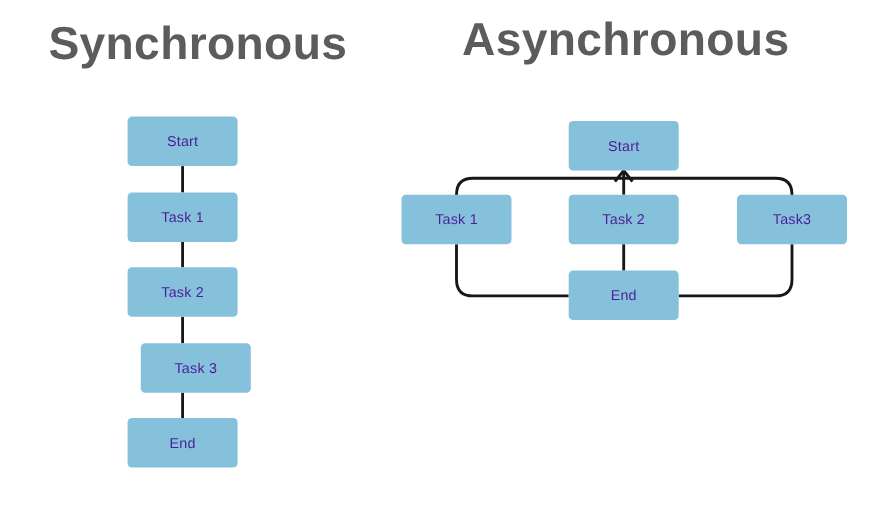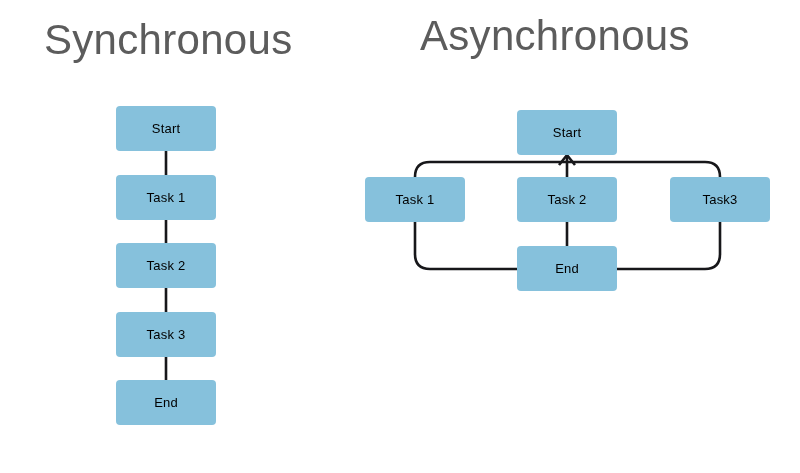--- a/index.html
+++ b/index.html
@@ -17,36 +17,36 @@
   }
   .canvas {
     position: absolute;
     left: 0; top: 0;
     width: 800px;
     height: 473px;
   }
   .panel-title {
     position: absolute;
     font-size: 42px;
-    font-weight: 400;
+    font-weight: 700;
     color: #5c5c5c;
     letter-spacing: 0.3px;
     white-space: nowrap;
     line-height: 1;
   }
   #title-sync { left: 44px; top: 19px; }
   #title-async { left: 420px; top: 15px; }
 
   .node {
     position: absolute;
     width: 100px;
     height: 45px;
     background: #86c1dc;
     border-radius: 4px;
-    color: #000000;
+    color: #4c1d95;
     font-size: 13px;
     font-weight: 400;
     display: flex;
     align-items: center;
     justify-content: center;
     box-sizing: border-box;
     letter-spacing: 0.2px;
     z-index: 2;
   }
   svg.links {
@@ -98,21 +98,21 @@
 
     <div class="node" style="left:116px; top:106px;">
       <span>Start</span>
     </div>
     <div class="node" style="left:116px; top:175px;">
       <span>Task 1</span>
     </div>
     <div class="node" style="left:116px; top:243px;">
       <span>Task 2</span>
     </div>
-    <div class="node" style="left:116px; top:312px;">
+    <div class="node" style="left:128px; top:312px;">
       <span>Task 3</span>
     </div>
     <div class="node" style="left:116px; top:380px;">
       <span>End</span>
     </div>
   </div>
 
   <div>
     <div class="panel-title" id="title-async">Asynchronous</div>
 

